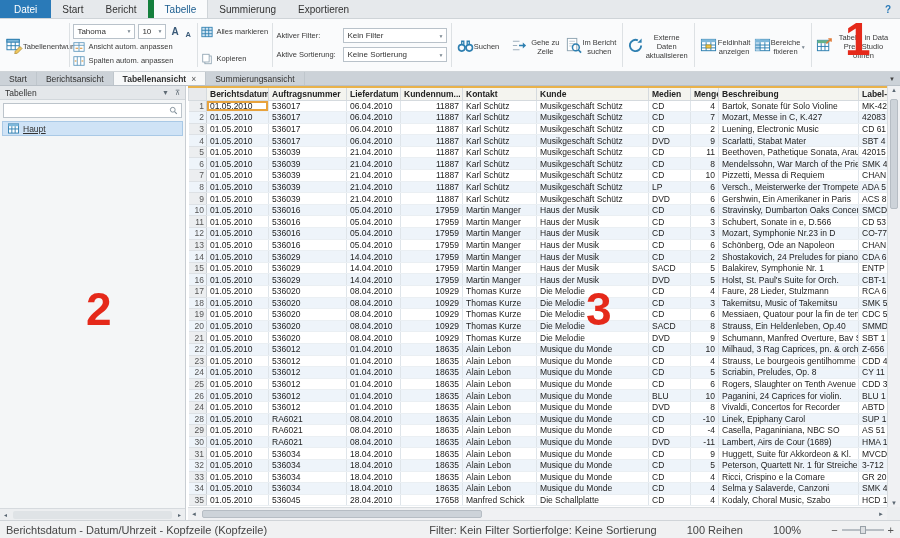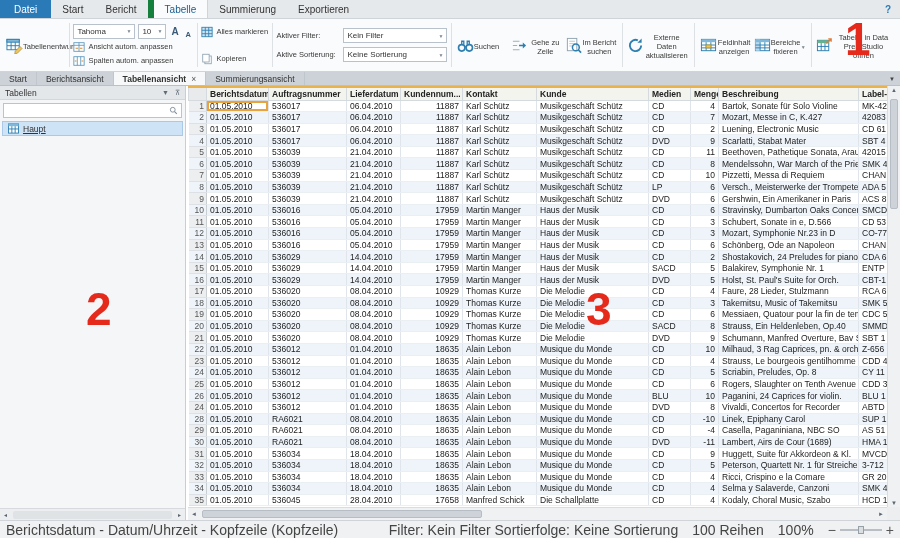--- a/index.html
+++ b/index.html
@@ -68,22 +68,22 @@
 
   .vscroll { position:absolute; right:0; top:0; width:13px; bottom:13px; background:#f0f1f3; border-left:1px solid #d9dde0; color:#5a6772; font-size:6px; text-align:center; }
   .vscroll .up { position:absolute; top:1px; left:0; right:0; }
   .vscroll .dn { position:absolute; bottom:1px; left:0; right:0; }
   .vthumb { position:absolute; top:13px; left:2px; width:8px; height:110px; background:#cdd3d9; border:1px solid #b6bdc4; border-radius:2px; }
   .hscroll { position:absolute; left:0; right:13px; bottom:0; height:13px; background:#f0f1f3; border-top:1px solid #d9dde0; display:flex; align-items:center; color:#5a6772; font-size:6px; }
   .hthumb { width:280px; height:8px; background:#cdd3d9; border:1px solid #b6bdc4; border-radius:2px; margin-left:2px; }
   .corner { position:absolute; right:0; bottom:0; width:13px; height:13px; background:#eceef0; }
 
   
-  .statusbar { position:absolute; bottom:0; left:0; right:0; height:18px; background:#f0f1f2; border-top:1px solid #d0d4d8; display:flex; align-items:center; padding:0 6px; font-size:14px; color:#444; }
-  .st-right { margin-left:auto; display:flex; align-items:center; gap:14px; }
+  .statusbar { position:absolute; bottom:0; left:0; right:0; height:18px; background:#f0f1f2; border-top:1px solid #d0d4d8; display:flex; align-items:center; padding:0 6px; font-size:11px; color:#444; }
+  .st-right { margin-left:auto; display:flex; align-items:center; gap:30px; }
   .zoomer { display:flex; align-items:center; gap:4px; color:#555; }
   .zs-track { width:42px; height:2px; background:#b8bec4; position:relative; }
   .zs-thumb { position:absolute; left:50%; top:-3px; width:6px; height:8px; background:#dcdfe2; border:1px solid #98a0a7; margin-left:-3px; }
 
   
   .anno { position:absolute; font-size:46px; font-weight:bold; color:#e5291a; z-index:50; line-height:1; }
   .a1 { top:16px; left:845px; }
   .a2 { top:286px; left:86px; }
   .a3 { top:286px; left:586px; }
 </style>

